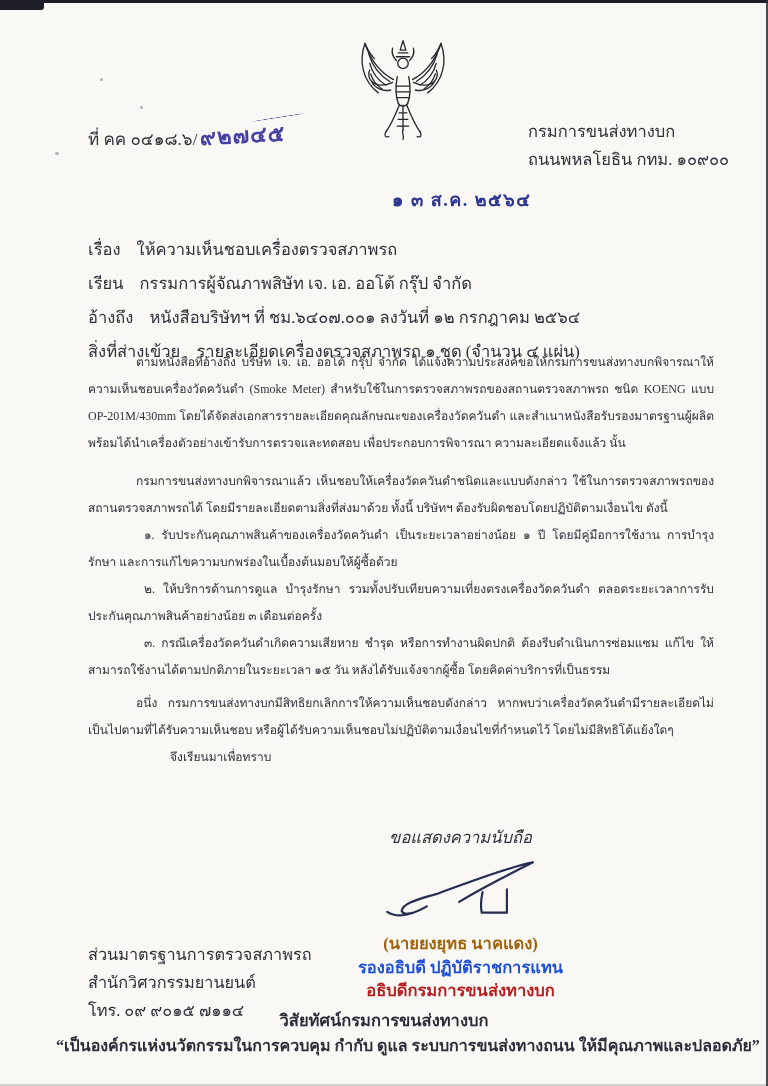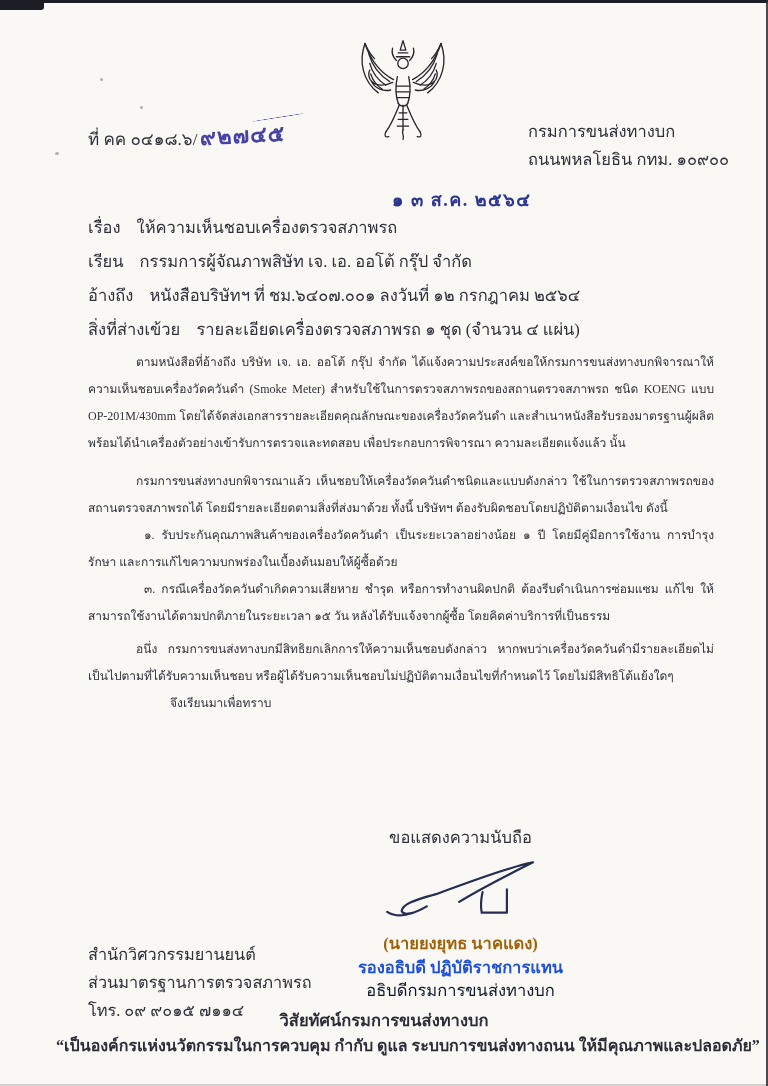--- a/index.html
+++ b/index.html
@@ -31,39 +31,39 @@
     border-top:1.6px solid #4642a5; transform:rotate(-9deg); border-radius:50%;
   }
   .garuda { position:absolute; left:346px; top:36px; width:114px; height:108px; }
   .org-block { position:absolute; left:528px; top:118px; font-size:16.5px; line-height:28px; }
   .date-stamp {
     position:absolute; left:392px; top:185px; color:#2c3590; font-size:18px;
     font-weight:600; letter-spacing:1.5px; white-space:nowrap;
   }
 
   
-  .meta { position:absolute; left:88px; top:214px; font-size:16.5px; }
+  .meta { position:absolute; left:88px; top:236px; font-size:16.5px; }
   .meta-row { height:34px; white-space:nowrap; }
   .meta-label { margin-right:12px; }
 
   
   .body-text { position:absolute; left:88px; top:349px; width:626px; font-size:12px; line-height:27px; text-align:justify; }
   .para   { text-indent:48px; }
   .cond   { text-indent:56px; }
   .p1 { margin-bottom:11px; }
   .p3 { margin-top:6px; }
   .closing { margin-top:0; margin-left:82px; text-align:left; }
 
   
   .signoff { position:absolute; left:308px; top:824px; width:305px; text-align:center; font-size:16.5px; }
-  .salutation { margin-bottom:6px; }
+  .salutation { margin-bottom:6px;font-style:italic; }
   .sig-svg { display:block; margin:0 auto; }
   .signer-name  { color:#a16207; font-weight:600; margin-top:2px; }
   .signer-title1{ color:#1d4ed8; font-weight:600; line-height:23px; }
-  .signer-title2{ color:#0f172a; line-height:23px; }
+  .signer-title2{ color:#b91c1c; line-height:23px;font-weight:bold; }
 
   
   .contact { position:absolute; left:88px; top:941px; font-size:16.3px; line-height:28px; }
 
   
   .footer { position:absolute; left:0; top:1008px; width:768px; text-align:center; }
   .vision-title { font-size:16.5px; font-weight:600; color:#2c2c38; line-height:25px; }
   .vision-quote { font-size:16px;  font-weight:600; color:#2c2c38; line-height:26px;padding-left:48px; }
 </style>
 </head>
@@ -148,39 +148,40 @@
     <div class="meta-row">
       <span class="meta-label">สิ่งที่ส่างเข้วย</span>
       <span>รายละเอียดเครื่องตรวจสภาพรถ ๑ ชุด (จำนวน ๔ แผ่น)</span>
     </div>
   </div>
 
   <div class="body-text">
     <p class="para p1">ตามหนังสือที่อ้างถึง บริษัท เจ. เอ. ออโต้ กรุ๊ป จำกัด ได้แจ้งความประสงค์ขอให้กรมการขนส่งทางบกพิจารณาให้ความเห็นชอบเครื่องวัดควันดำ (Smoke Meter) สำหรับใช้ในการตรวจสภาพรถของสถานตรวจสภาพรถ ชนิด KOENG แบบ OP-201M/430mm โดยได้จัดส่งเอกสารรายละเอียดคุณลักษณะของเครื่องวัดควันดำ และสำเนาหนังสือรับรองมาตรฐานผู้ผลิต พร้อมได้นำเครื่องตัวอย่างเข้ารับการตรวจและทดสอบ เพื่อประกอบการพิจารณา ความละเอียดแจ้งแล้ว นั้น</p>
     <p class="para">กรมการขนส่งทางบกพิจารณาแล้ว เห็นชอบให้เครื่องวัดควันดำชนิดและแบบดังกล่าว ใช้ในการตรวจสภาพรถของสถานตรวจสภาพรถได้ โดยมีรายละเอียดตามสิ่งที่ส่งมาด้วย ทั้งนี้ บริษัทฯ ต้องรับผิดชอบโดยปฏิบัติตามเงื่อนไข ดังนี้</p>
     <p class="cond">๑. รับประกันคุณภาพสินค้าของเครื่องวัดควันดำ เป็นระยะเวลาอย่างน้อย ๑ ปี โดยมีคู่มือการใช้งาน การบำรุงรักษา และการแก้ไขความบกพร่องในเบื้องต้นมอบให้ผู้ซื้อด้วย</p>
+    <p class="cond">๒. ให้บริการด้านการดูแล บำรุงรักษา รวมทั้งปรับเทียบความเที่ยงตรงเครื่องวัดควันดำ ตลอดระยะเวลาการรับประกันคุณภาพสินค้าอย่างน้อย ๓ เดือนต่อครั้ง</p>
     <p class="cond">๓. กรณีเครื่องวัดควันดำเกิดความเสียหาย ชำรุด หรือการทำงานผิดปกติ ต้องรีบดำเนินการซ่อมแซม แก้ไข ให้สามารถใช้งานได้ตามปกติภายในระยะเวลา ๑๕ วัน หลังได้รับแจ้งจากผู้ซื้อ โดยคิดค่าบริการที่เป็นธรรม</p>
     <p class="para p3">อนึ่ง กรมการขนส่งทางบกมีสิทธิยกเลิกการให้ความเห็นชอบดังกล่าว หากพบว่าเครื่องวัดควันดำมีรายละเอียดไม่เป็นไปตามที่ได้รับความเห็นชอบ หรือผู้ได้รับความเห็นชอบไม่ปฏิบัติตามเงื่อนไขที่กำหนดไว้ โดยไม่มีสิทธิโต้แย้งใดๆ</p>
     <p class="closing">จึงเรียนมาเพื่อทราบ</p>
   </div>
 
   <div class="signoff">
     <div class="salutation">ขอแสดงความนับถือ</div>
     <svg class="sig-svg" width="180" height="72" viewBox="0 0 180 80" fill="none" stroke="#262c52" stroke-width="2.4" stroke-linecap="round" stroke-linejoin="round">
       <path d="M8,62 C22,71 40,63 52,56 C38,64 26,67 24,61 C26,51 48,47 66,41 C100,29 140,13 170,7 C142,21 104,41 88,51"></path>
       <path d="M114,40 C112,49 112,58 113,63 L141,63 L141,37"></path>
     </svg>
     <div class="signer-name">(นายยงยุทธ นาคแดง)</div>
     <div class="signer-title1">รองอธิบดี ปฏิบัติราชการแทน</div>
     <div class="signer-title2">อธิบดีกรมการขนส่งทางบก</div>
   </div>
 
   <div class="contact">
+    <div>ส่วนมาตรฐานการตรวจสภาพรถ</div>
     <div>สำนักวิศวกรรมยานยนต์</div>
-    <div>ส่วนมาตรฐานการตรวจสภาพรถ</div>
     <div>โทร. ๐๙ ๙๐๑๕ ๗๑๑๔</div>
   </div>
 
   <div class="footer">
     <div class="vision-title">วิสัยทัศน์กรมการขนส่งทางบก</div>
     <div class="vision-quote">“เป็นองค์กรแห่งนวัตกรรมในการควบคุม กำกับ ดูแล ระบบการขนส่งทางถนน ให้มีคุณภาพและปลอดภัย”</div>
   </div>
 
 </div>
 

